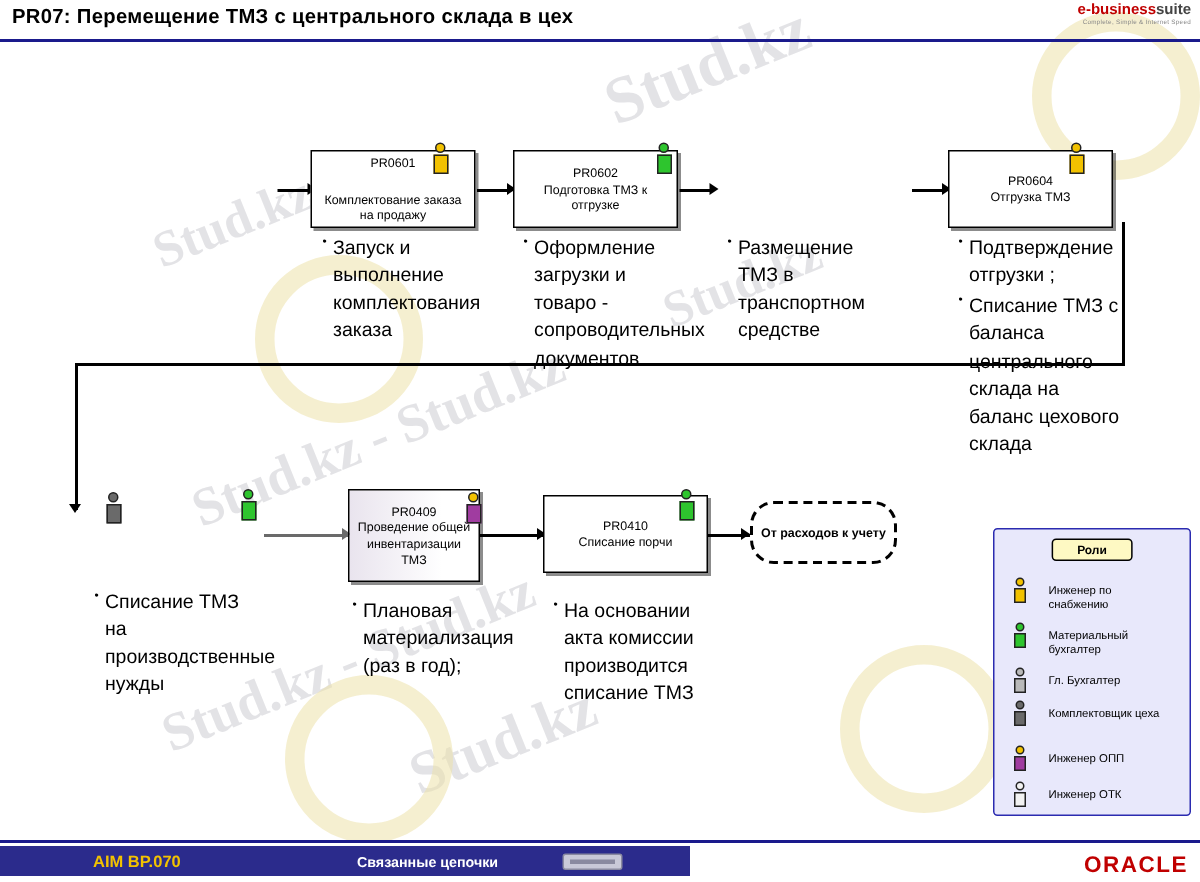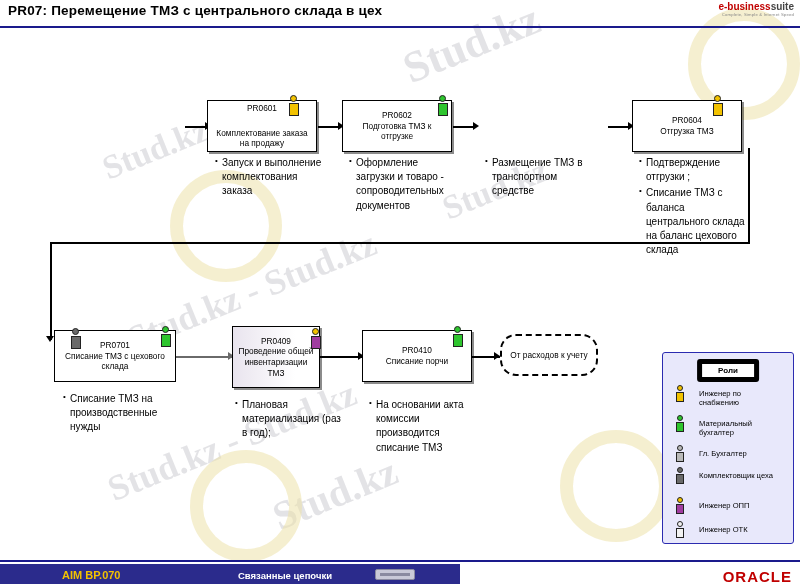--- a/index.html
+++ b/index.html
@@ -96,27 +96,27 @@
     border: 2px dashed #000;
     border-radius: 9px;
   }
   .box.shadow { box-shadow: 2px 2px 0 rgba(0,0,0,0.45); }
   .box.grad {
     background: linear-gradient(to right, #e9e4ee 0%, #ffffff 72%);
   }
   .box.round-dashed {
     border: 2px dashed #000;
     border-radius: 16px;
-    font-weight: normal;
+    font-weight: bold;
   }
 
   
   .notes {
     position: absolute;
-    font-size: 10px;
+    font-size: 13px;
     line-height: 1.42;
     color: #000;
   }
   .notes ul { margin: 0; padding: 0 0 0 8px; list-style: none; }
   .notes li { position: relative; margin-bottom: 2px; }
   .notes li:before {
     content: "•";
     position: absolute;
     left: -7px;
     top: -1px;
@@ -168,22 +168,22 @@
     border: 1px solid #2b2bb0;
     background: #e8e8fb;
     border-radius: 3px;
     box-sizing: border-box;
   }
   .legend-title {
     position: absolute;
     left: 50%;
     transform: translateX(-50%);
     top: 6px;
-    border: 5px solid #000000;
-    background: #ffffff;
+    border: 1px solid #000000;
+    background: #fef9c3;
     border-radius: 3px;
     font-size: 8px;
     font-weight: bold;
     padding: 2px 16px;
     color: #000;
   }
   .legend-row {
     position: absolute;
     left: 10px;
     font-size: 7.6px;
@@ -346,24 +346,20 @@
 
   <div class="conn" style="left:176px; top:356px; width:56px; height:1.5px; background:#6a6a6a;"></div>
   <div class="arrow-r" style="left:228px; top:352px; border-left-color:#6a6a6a;"></div>
 
   <div class="conn" style="left:320px; top:356px; width:42px; height:1.5px;"></div>
   <div class="arrow-r" style="left:358px; top:352px;"></div>
 
   <div class="conn" style="left:472px; top:356px; width:28px; height:1.5px;"></div>
   <div class="arrow-r" style="left:494px; top:352px;"></div>
 
-  <div class="box" style="left:54px; top:330px; width:122px; height:52px;">
-    <span class="code">PR0701</span>
-    <span class="title">Списание ТМЗ с цехового склада</span>
-  </div>
   <div class="person p-dark" style="left:70px; top:328px;">
     <span class="head"></span>
       <span class="body"></span>
   </div>
   <div class="person p-green" style="left:160px; top:326px;">
     <span class="head"></span>
       <span class="body"></span>
   </div>
 
   <div class="box grad shadow" style="left:232px; top:326px; width:88px; height:62px;">

